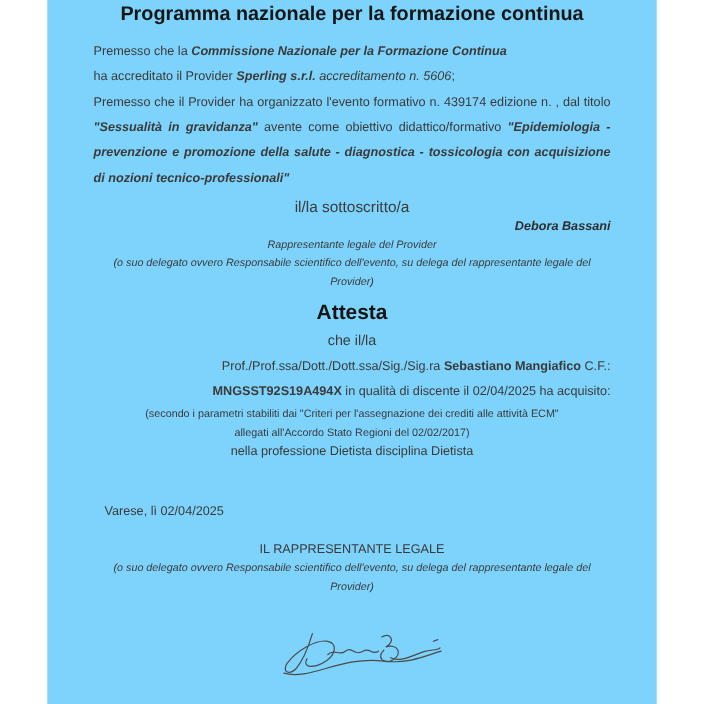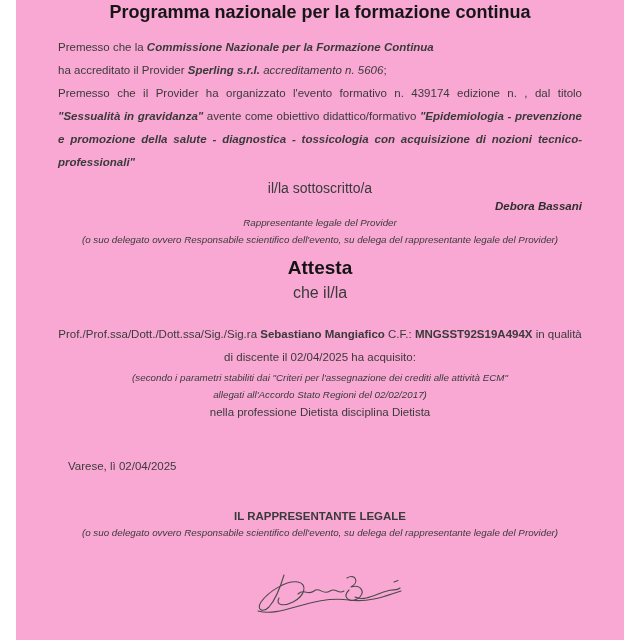--- a/index.html
+++ b/index.html
@@ -1,20 +1,20 @@
 <!DOCTYPE html>
 <html lang="it"><head>
 <meta charset="utf-8">
 <style>
   html, body { margin: 0; padding: 0; background: #ffffff; }
   .page {
-    width: 608px;
+    width: 554px;
     height: 640px;
     margin: 0 auto;
-    background: #f9a8d4;
+    background: #7dd3fc;
     color: #3a3a3a;
     font-family: "Liberation Sans", sans-serif;
     box-sizing: border-box;
     padding: 1px 42px 0 42px;
     overflow: hidden;
     position: relative;
   }
   .doc-title {
     text-align: center;
     font-weight: bold;
@@ -35,27 +35,27 @@
   .line-role    { font-size: 9.8px;  line-height: 16px; font-style: italic; }
   .line-note    { font-size: 9.8px;  line-height: 17px; font-style: italic; }
   .attesta {
     margin-top: 7px;
     text-align: center;
     font-weight: bold;
     font-size: 19px;
     line-height: 26px;
     color: #141414;
   }
-  .che-illa { margin-top: 3px; font-size: 16px; line-height: 18px; }
-  .p-recipient { margin-top: 21px; text-align: center; }
+  .che-illa { margin-top: 3px; font-size: 13px; line-height: 18px; }
+  .p-recipient { margin-top: 3px; text-align: right; }
   .credits-amount { margin-top: 3px; font-size: 11.5px; line-height: 19px; font-weight: bold; font-style: italic; color: #2e2e2e; }
-  .criteria { font-size: 9.8px; line-height: 17px; font-style: italic; }
+  .criteria { font-size: 9.8px; line-height: 17px; }
   .profession { margin-top: 0; font-size: 11.5px; line-height: 18px; }
   .place-date { margin-top: 36px; font-size: 11.5px; line-height: 18px; text-align: left; margin-left: 10px; }
-  .sig-heading { margin-top: 34px; font-size: 11.5px; line-height: 15px; font-weight: bold; }
+  .sig-heading { margin-top: 19px; font-size: 11.5px; line-height: 15px; }
   .sig-note { font-size: 9.8px; line-height: 17px; font-style: italic; }
   .signature-wrap { margin-top: 28px; text-align: center; }
   .signature-wrap svg { display: inline-block; transform: translateX(9px); }
   .sig-stroke { fill: none; stroke: #4a4a4a; stroke-width: 1.1; stroke-linecap: round; stroke-linejoin: round; }
 </style>
 </head>
 <body>
 
 <div class="page">
 

